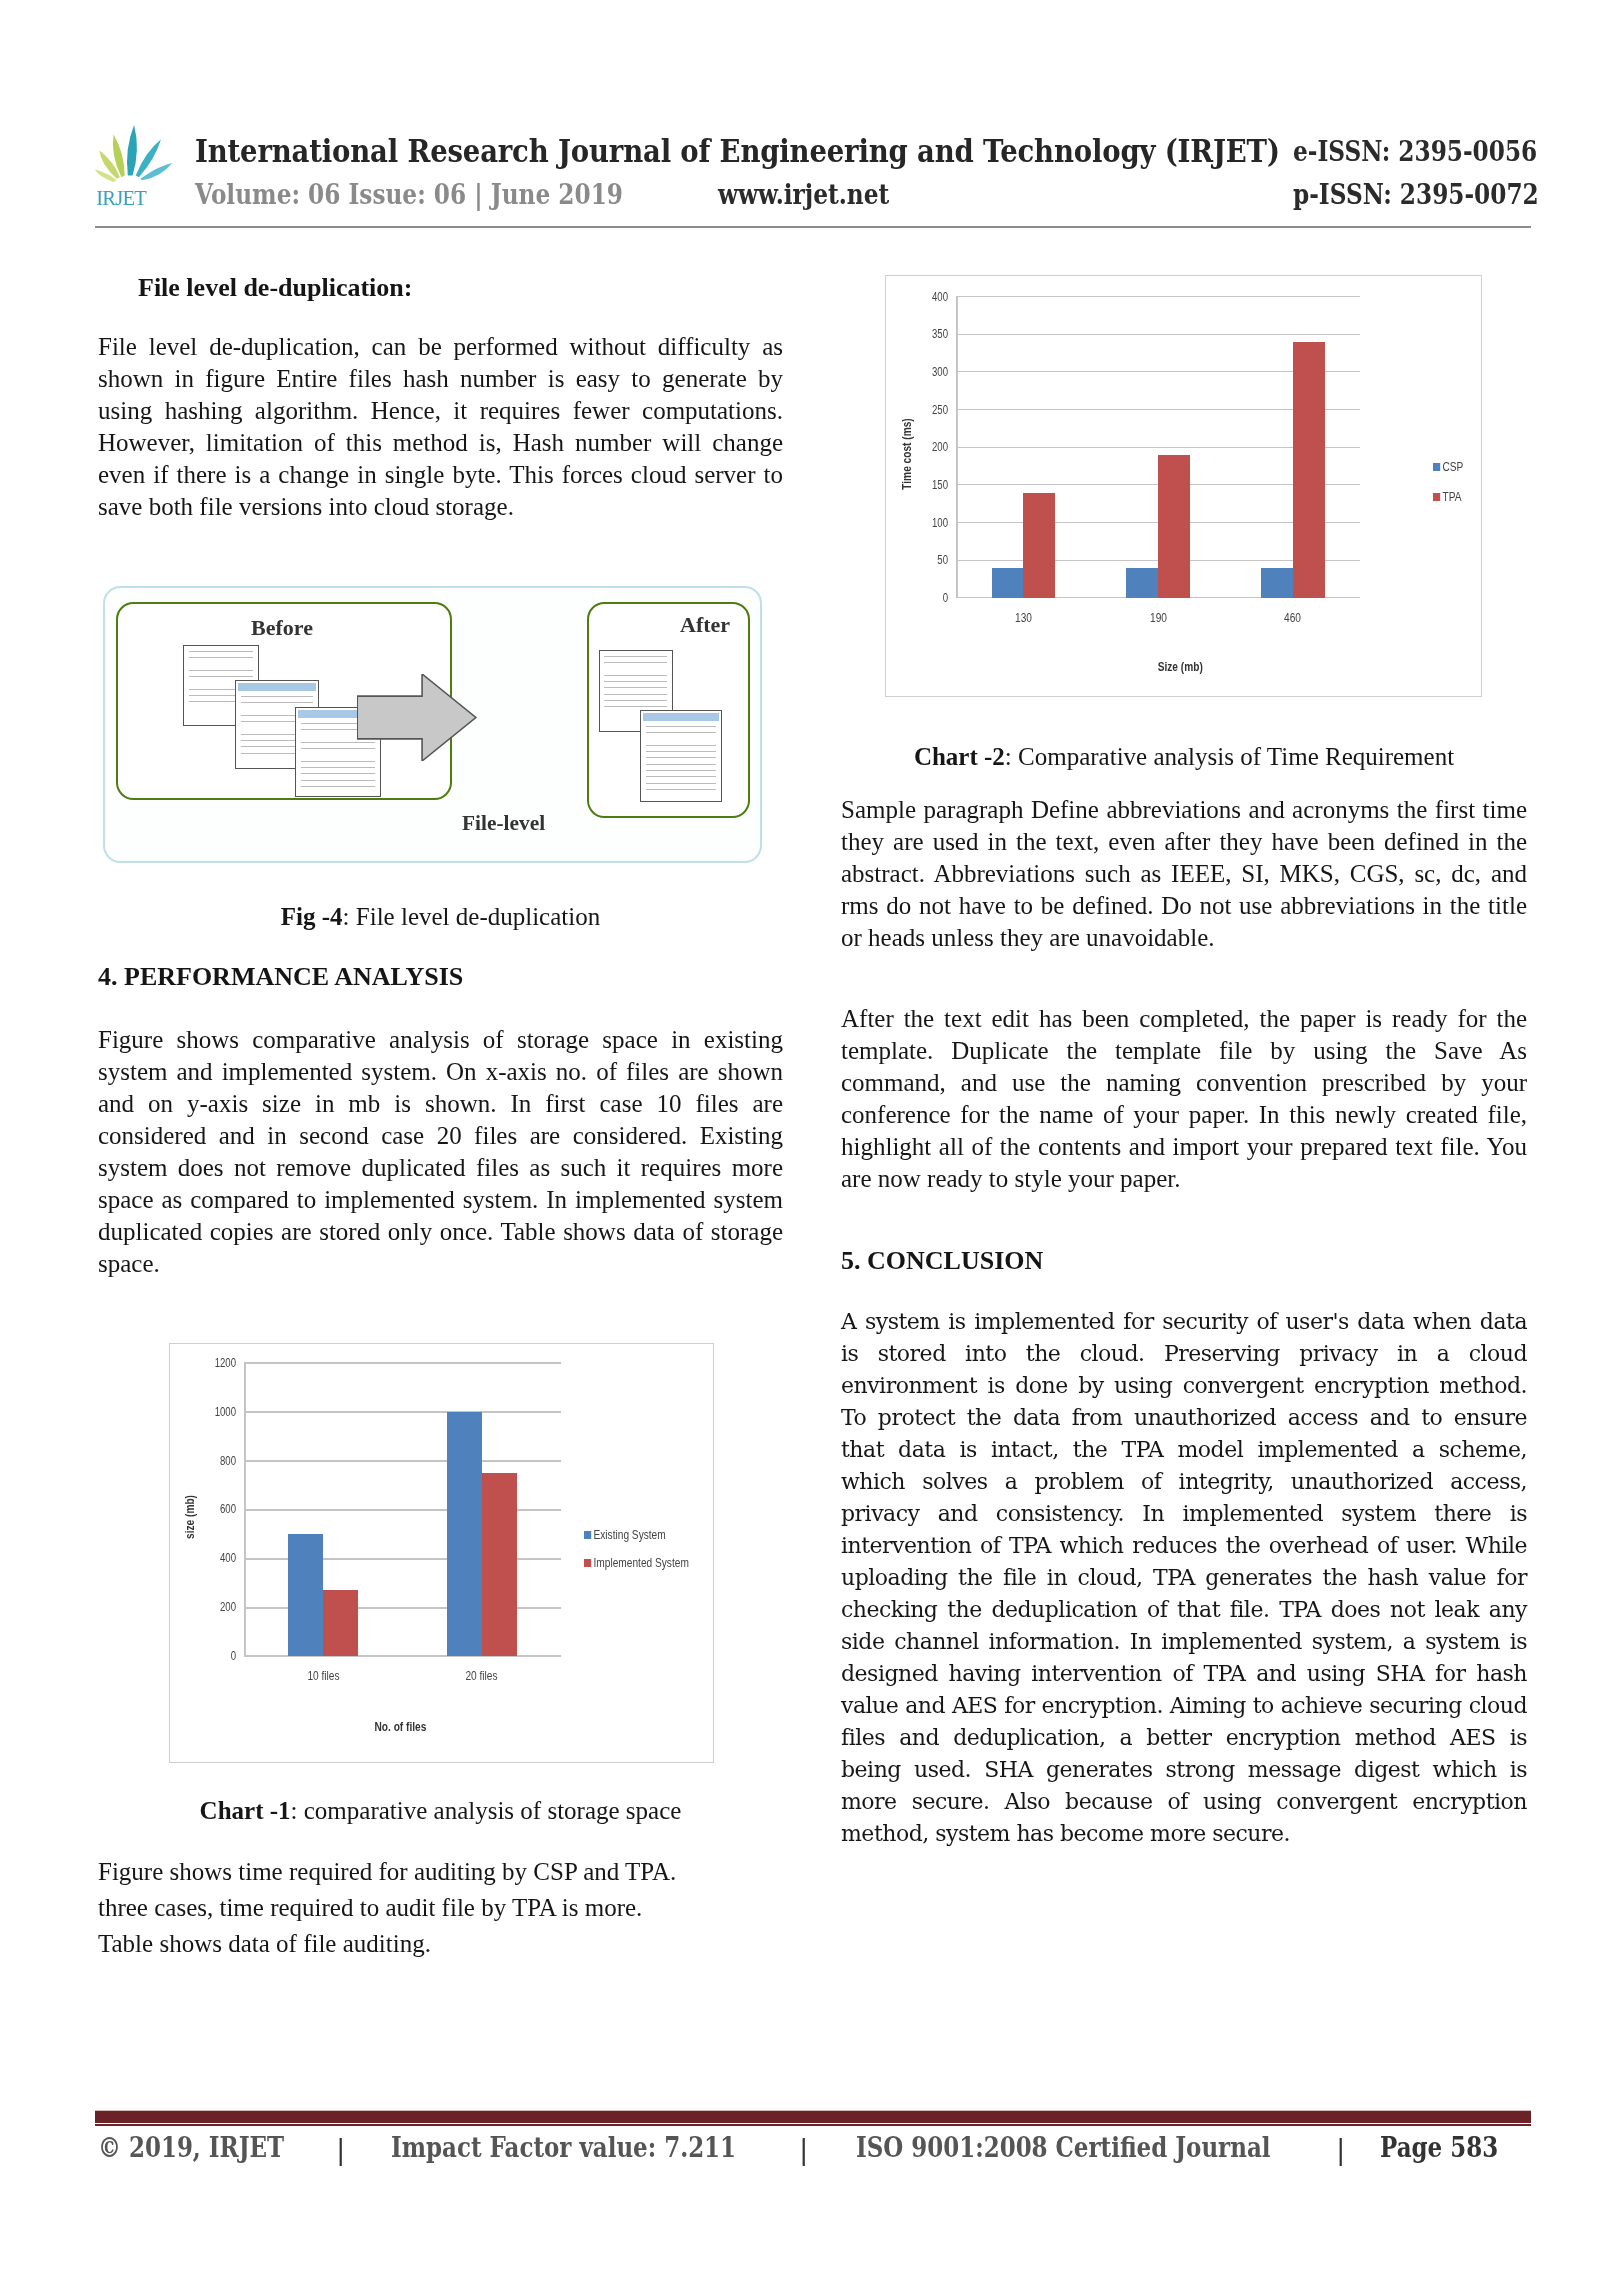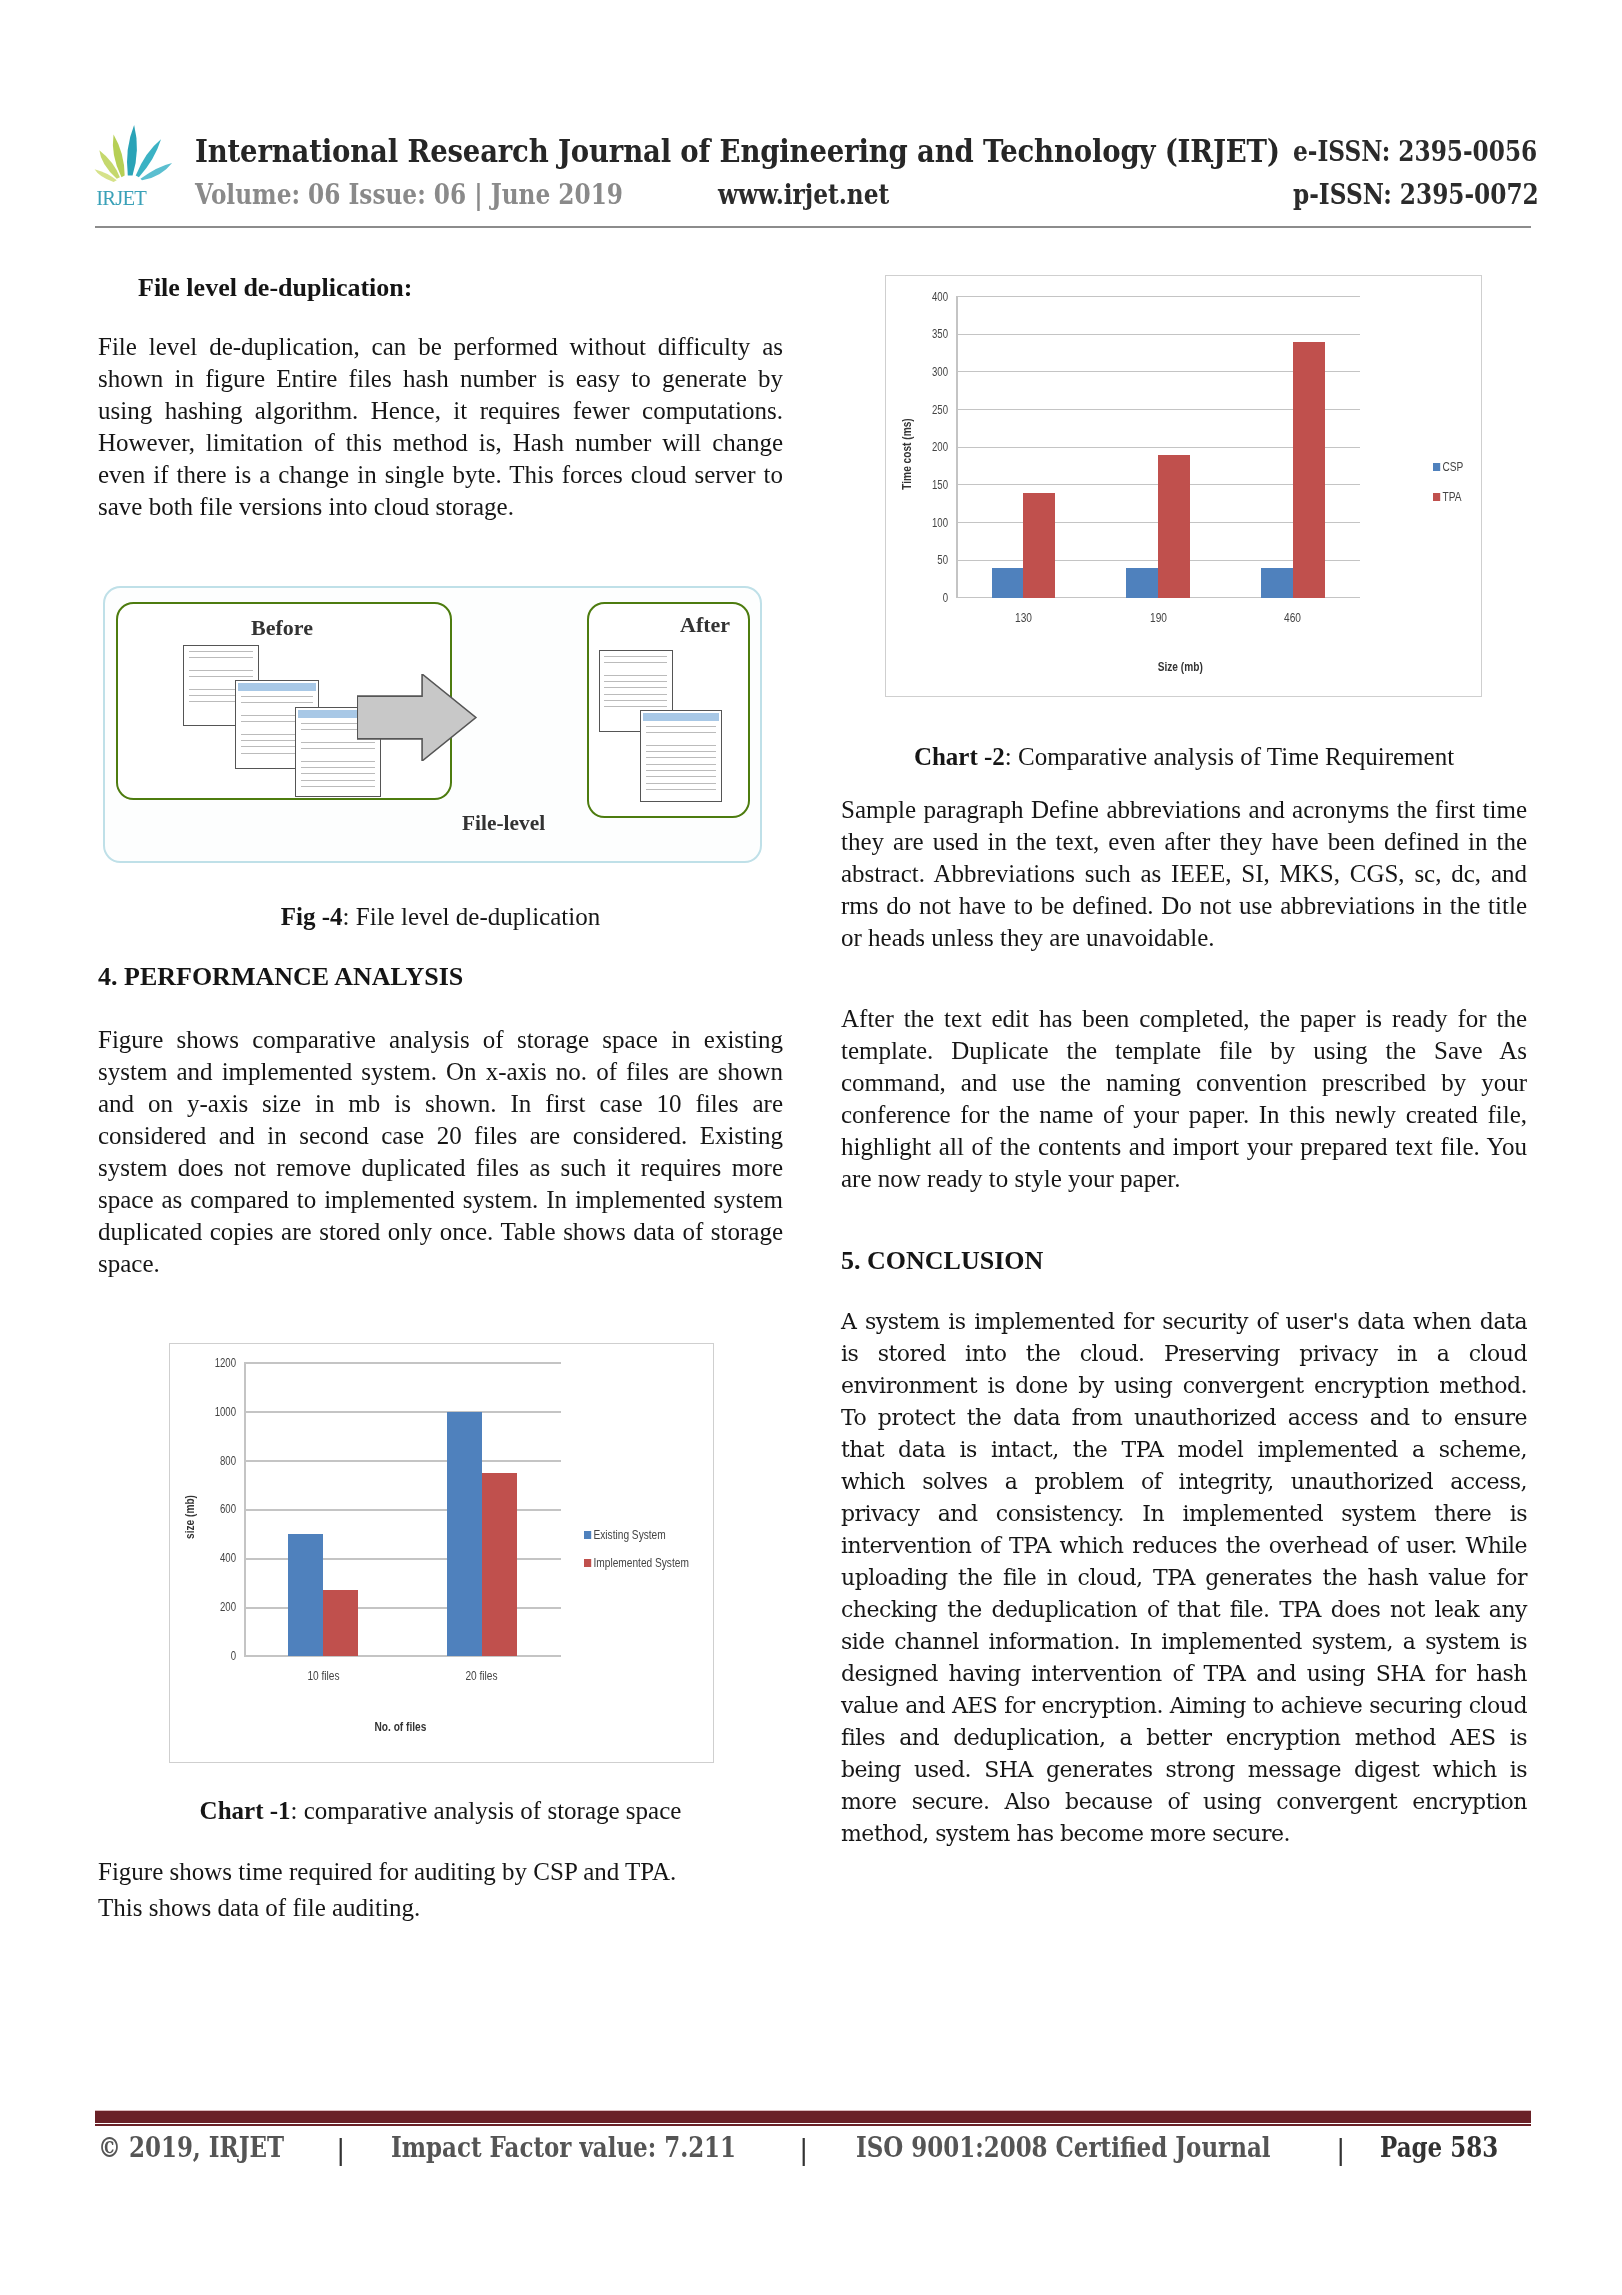--- a/index.html
+++ b/index.html
@@ -148,21 +148,22 @@
     <span>Implemented System</span>
   </div>
 </div>
 
 <div class="abs caption left-col" style="top:1797px;">
   <b>Chart -1</b><span>: comparative analysis of storage space</span>
 </div>
 
 <div class="abs left-col" style="top:1854px; font-size:25px; line-height:36px; color:#161616; font-family:'Liberation Serif', serif;">
   <div>Figure shows time required for auditing by CSP and TPA.</div>
-  <div>This shows data of file auditing.</div>
+  <div>three cases, time required to audit file by TPA is more.</div>
+  <div>Table shows data of file auditing.</div>
 </div>
 
 <div class="chart-frame" style="left:885px; top:275px; width:597px; height:422px;">
   <div id="chart2-plot" class="abs" style="left:70px; top:20.6px; width:404px; height:301px;">
       <div class="gridline" style="left: 0px; width: 404px; top: 300px;"></div>
       <div class="tick" style="left: -48px; top: 294px;">0</div>
       <div class="gridline" style="left: 0px; width: 404px; top: 263px;"></div>
       <div class="tick" style="left: -48px; top: 256px;">50</div>
       <div class="gridline" style="left: 0px; width: 404px; top: 225px;"></div>
       <div class="tick" style="left: -48px; top: 219px;">100</div>

